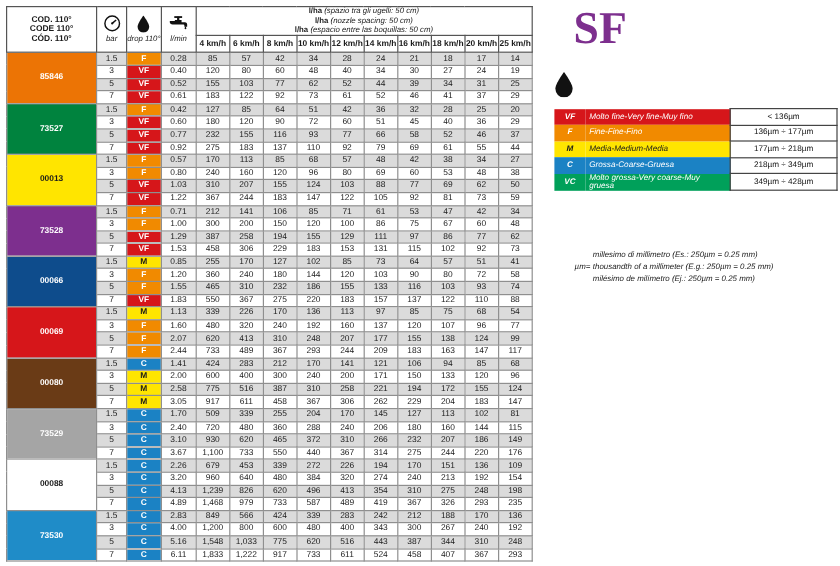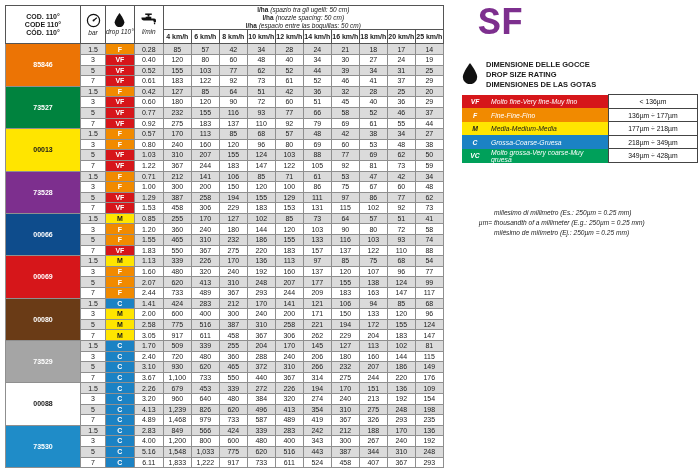--- a/index.html
+++ b/index.html
@@ -21,21 +21,21 @@
   .hdr-code div{font-weight:bold;font-size:7px;line-height:1.15;}
   .hdr-sub{font-style:italic;font-size:6.5px;color:#222;}
   .lha-line{font-size:6.5px;line-height:1.2;}
   .lha-line b{font-style:normal;font-weight:bold;}
   .lha-line i{font-style:italic;}
   .speed-cell{font-weight:bold;font-size:7px;height:13px;}
   .icon-box{display:flex;flex-direction:column;align-items:center;justify-content:center;gap:1px;}
 
   
   .logo{position:absolute;left:478px;top:2px;font-size:38px;font-weight:bold;
-        color:#7d2f8e;letter-spacing:0px;font-family:Liberation Mono, monospace;}
+        color:#7d2f8e;letter-spacing:0px;font-family:Liberation Serif, serif;}
 
   
   .legend{position:absolute;left:462px;top:60px;width:236px;}
   .legend-head{display:flex;align-items:center;gap:8px;margin-bottom:4px;}
   .legend-title div{font-weight:bold;font-size:7.5px;line-height:1.35;}
   table.legend-tbl{border-collapse:collapse;width:236px;}
   table.legend-tbl td{padding:0 3px;font-size:6.8px;height:12.5px;vertical-align:middle;}
   td.lg-code{width:20px;font-weight:bold;text-align:center;font-style:italic;}
   td.lg-desc{font-style:italic;}
   td.lg-range{width:82px;background:#fff;border:1px solid #444;text-align:center;
@@ -735,25 +735,20 @@
 
 <div class="logo">SF</div>
 
 <div class="legend">
   <div class="legend-head">
     <span>
       <svg width="16" height="21" viewBox="0 0 10 13">
           <path d="M5 0 C5 0 9.5 6 9.5 8.7 A4.5 4.5 0 1 1 0.5 8.7 C0.5 6 5 0 5 0 Z" fill="#111"></path>
         </svg>
     </span>
-    <div class="legend-title">
-      <div>DIMENSIONE DELLE GOCCE</div>
-      <div>DROP SIZE RATING</div>
-      <div>DIMENSIONES DE LAS GOTAS</div>
-    </div>
   </div>
   <table class="legend-tbl">
     <tbody id="legend-body">
         <tr>
           <td class="lg-code" style="background: rgb(214, 22, 26); color: rgb(255, 255, 255);">VF</td>
           <td class="lg-desc" style="background: rgb(214, 22, 26); color: rgb(255, 255, 255);">Molto fine-Very fine-Muy fino</td>
           <td class="lg-range">&lt; 136µm</td>
         </tr>
         <tr>
           <td class="lg-code" style="background: rgb(241, 138, 0); color: rgb(255, 255, 255);">F</td>

